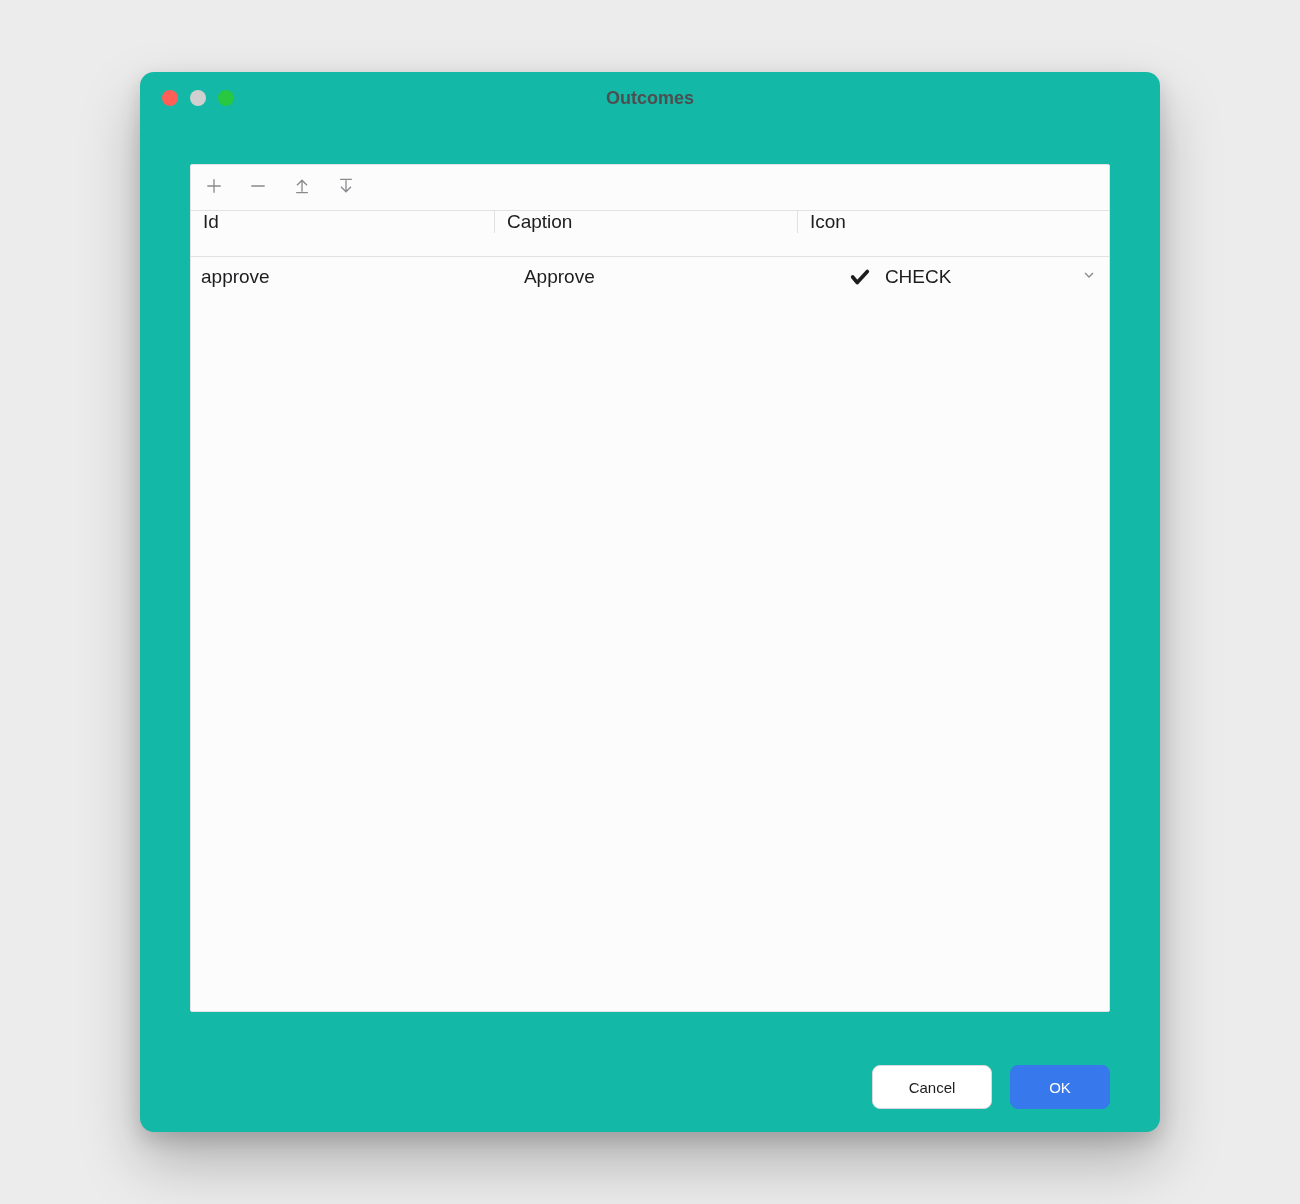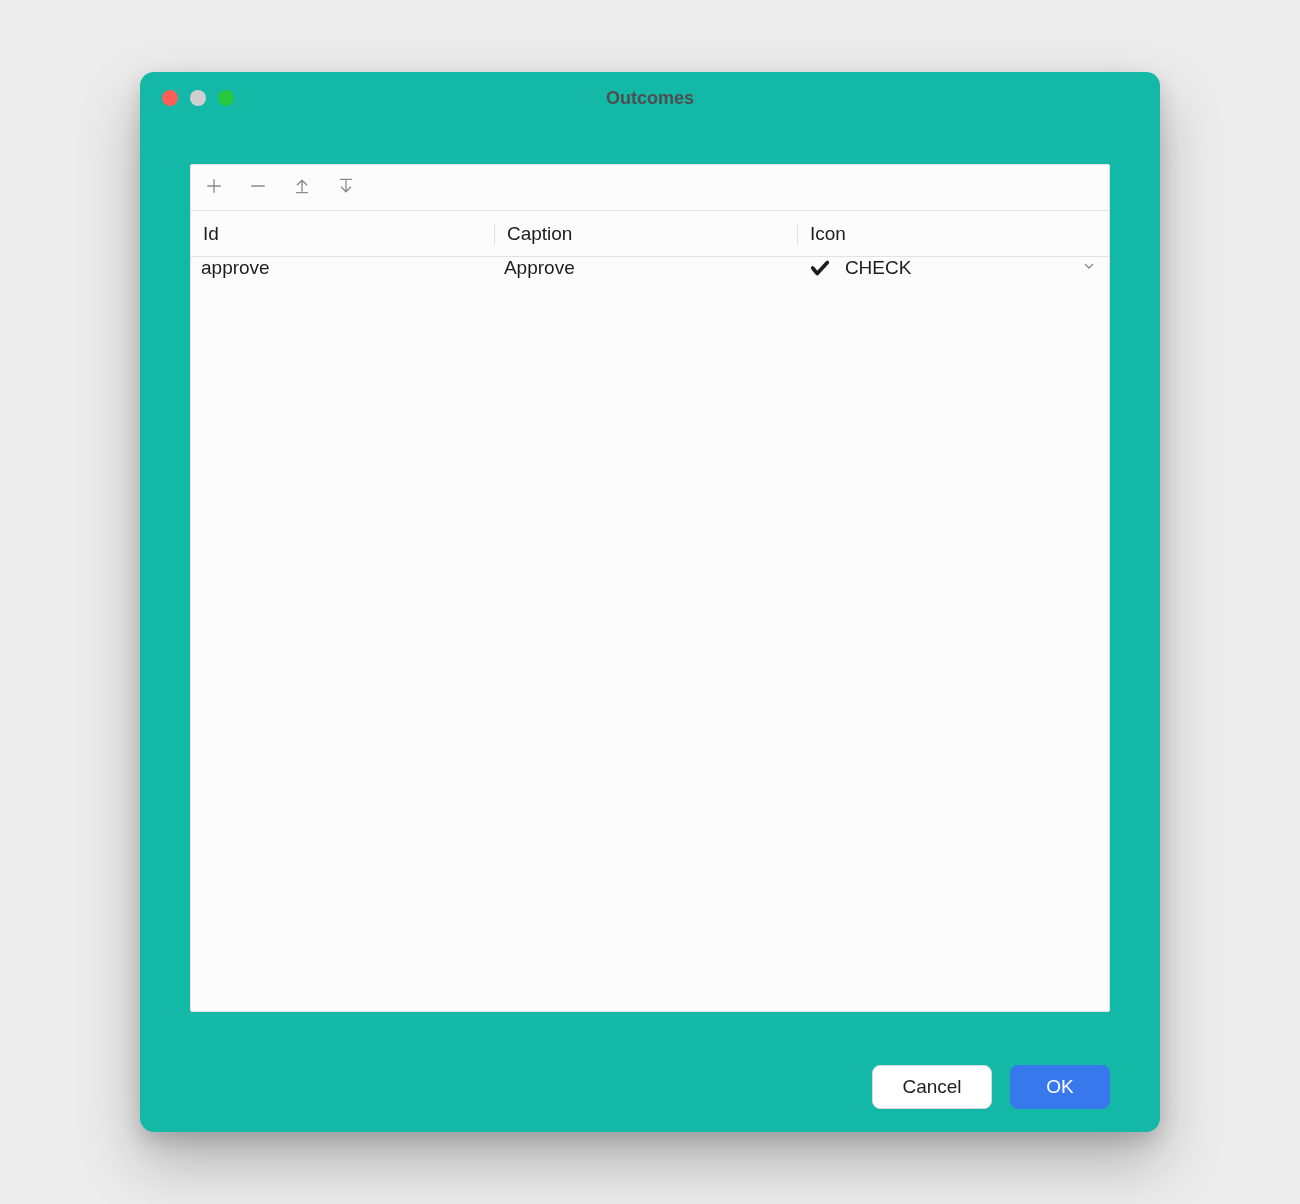--- a/index.html
+++ b/index.html
@@ -93,41 +93,42 @@
       width: 20px;
       height: 20px;
       stroke: currentColor;
       fill: none;
       stroke-width: 1.6;
     }
     .table-header {
       height: 46px;
       border-bottom: 1px solid #e2e2e4;
       display: flex;
-      align-items: center;
+      align-items: flex-start;
     }
     .col {
       display: flex;
       align-items: center;
       padding: 0 12px;
       font-size: 19px;
       color: #1d1d1f;
     }
     .col-id { width: 33%; }
     .col-caption { width: 33%; border-left: 1px solid #e2e2e4; }
     .col-icon { flex: 1; border-left: 1px solid #e2e2e4; }
     .table-body {
       flex: 1;
       display: flex;
       flex-direction: column;
     }
     .row {
       height: 40px;
       display: flex;
-      align-items: flex-start;
+      align-items: center;
+      gap: 20px;
     }
     .row.selected {
       background: #cedcf5;
     }
     .row .cell {
       display: flex;
       align-items: center;
       padding: 0 10px;
       font-size: 19px;
       color: #1d1d1f;
@@ -172,21 +173,21 @@
       align-items: center;
       justify-content: flex-end;
       padding: 0 50px;
       gap: 18px;
       flex-shrink: 0;
     }
     .btn {
       min-width: 120px;
       height: 44px;
       border-radius: 8px;
-      font-size: 19px;
+      font-size: 15px;
       display: flex;
       align-items: center;
       justify-content: center;
       cursor: pointer;
       padding: 0 22px;
     }
     .btn-cancel {
       background: #fff;
       border: 1px solid #d9d9dd;
       color: #1d1d1f;

